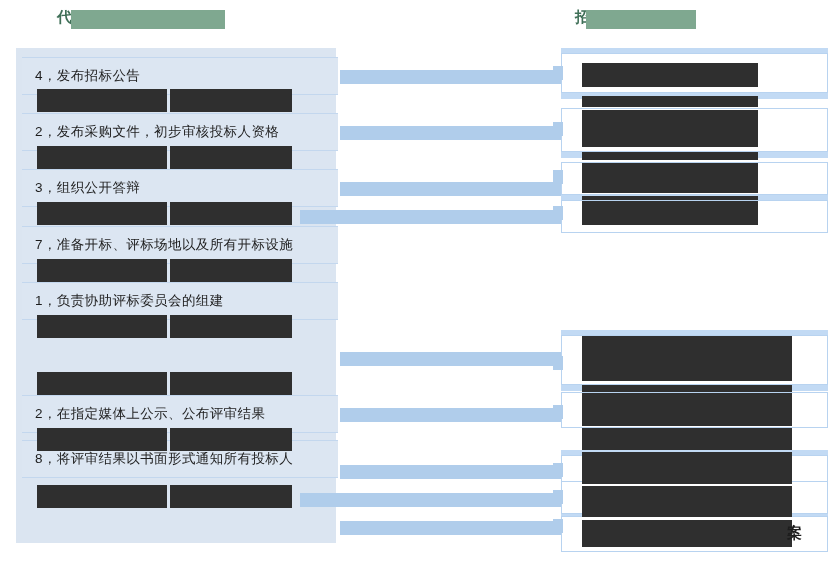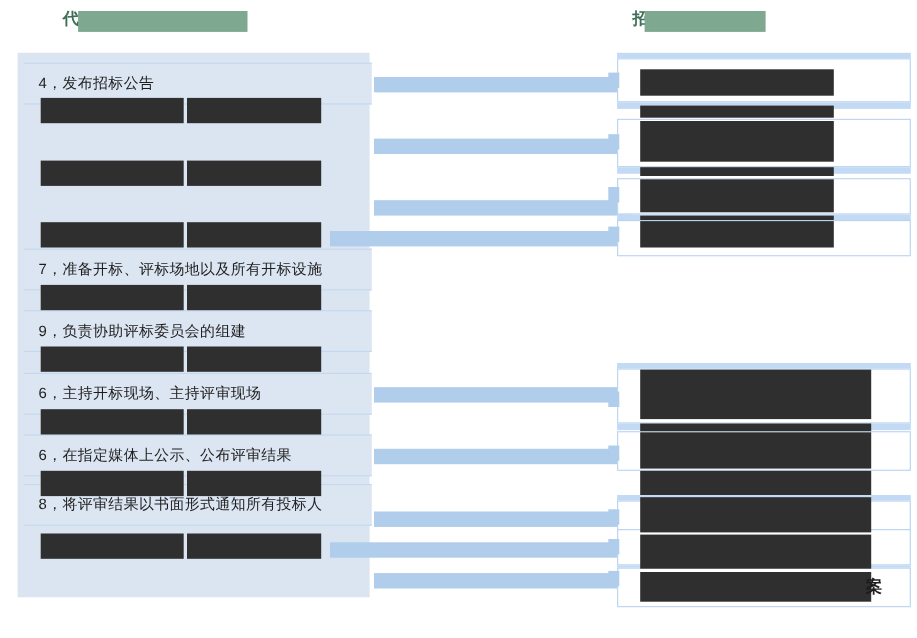--- a/index.html
+++ b/index.html
@@ -126,31 +126,34 @@
   <div class="heading" id="heading-right">
     <span>招</span><span style="opacity:0">XXXXXXX</span><span>程</span>
     <span class="redact-green"></span>
   </div>
 
   <div class="left-rail"></div>
 
   <div class="left-item" style="top:57px">
       <span>4，发布招标公告</span>
     </div>
+  <div class="left-item" style="top:113px">
+      <span>2，发布采购文件，初步审核投标人资格</span>
+    </div>
+  <div class="left-item" style="top:169px">
+      <span>3，组织公开答辩</span>
+    </div>
   <div class="left-item" style="top:226px">
       <span>7，准备开标、评标场地以及所有开标设施</span>
     </div>
   <div class="left-item" style="top:282px">
-      <span>9，负责协助评标委员会的组建</span>
-    </div>
-  <div class="left-item" style="top:339px">
-      <span>6，主持开标现场、主持评审现场</span>
+      <span>1，负责协助评标委员会的组建</span>
     </div>
   <div class="left-item" style="top:395px">
-      <span>6，在指定媒体上公示、公布评审结果</span>
+      <span>2，在指定媒体上公示、公布评审结果</span>
     </div>
   <div class="left-item" style="top:440px">
       <span>8，将评审结果以书面形式通知所有投标人</span>
     </div>
 
   <div class="redact-dark rd-a" style="top:89px"></div>
   <div class="redact-dark rd-b" style="top:89px"></div>
   <div class="redact-dark rd-a" style="top:146px"></div>
   <div class="redact-dark rd-b" style="top:146px"></div>
   <div class="redact-dark rd-a" style="top:202px"></div>

